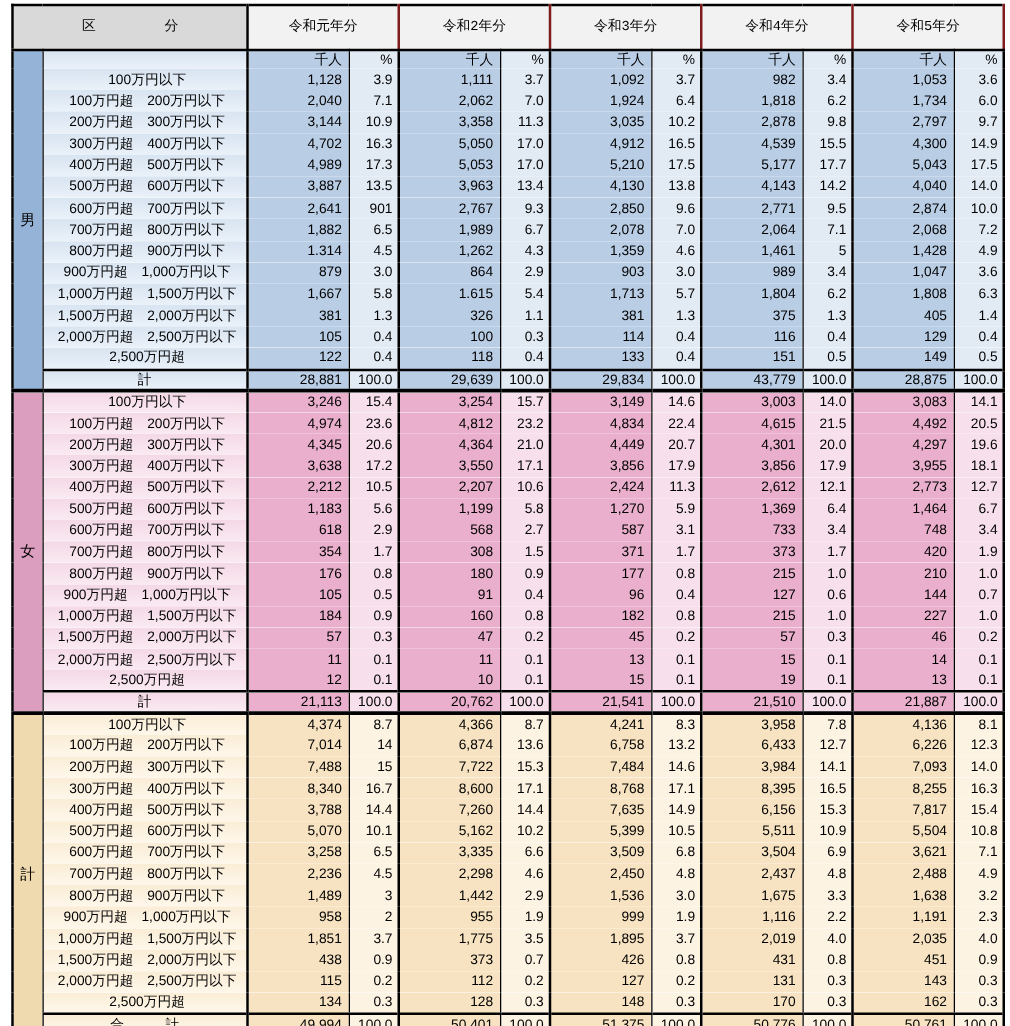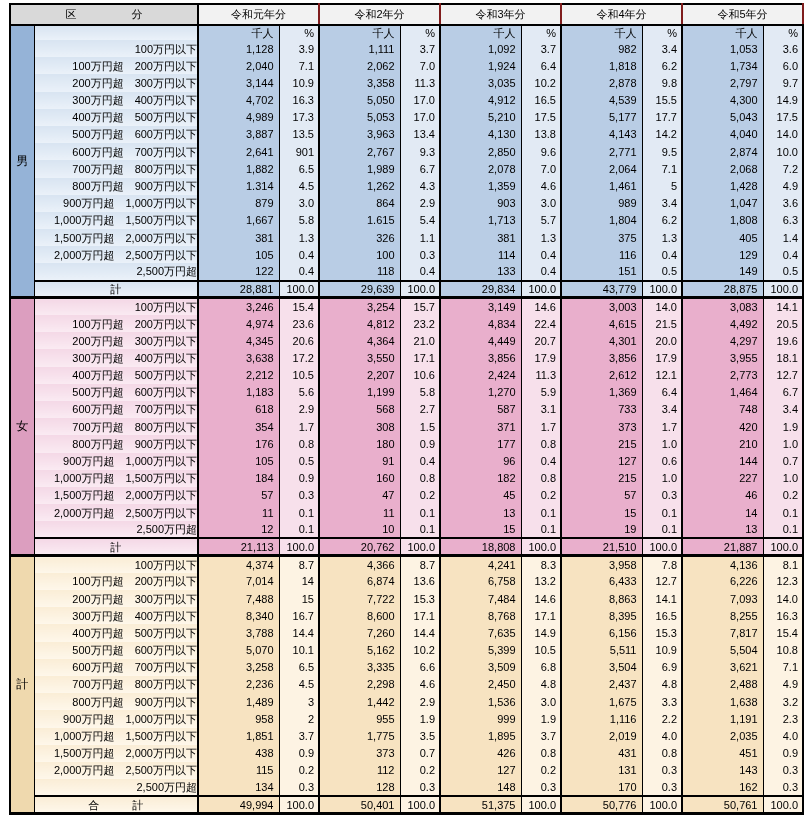--- a/index.html
+++ b/index.html
@@ -22,28 +22,28 @@
     border-bottom-width: 3px;
   }
   th, td {
     font-size: 11px;
     font-weight: normal;
     padding: 0;
     overflow: hidden;
     white-space: nowrap;
     line-height: 1.1;
   }
-  .hdr-row { height: 21px; }
+  .hdr-row { height: 36px; font-family: Liberation Mono, monospace; }
   .hdr-row th { border-bottom: 2px solid #000; text-align: center; }
   th.kubun { background: var(--hdr-kubun); border-right: 2px solid #000; }
   th.year  { background: var(--hdr-year);  border-right: 2px solid #7f1d1d; }
   .subhdr-row { height: 15px; }
   tbody tr { height: 17.2px; }
   td.band  { border-right: 1px solid #000; text-align: center; font-size: 12px; }
-  td.label { border-right: 2px solid #000; text-align: right; padding-left: 4px; }
+  td.label { border-right: 2px solid #000; text-align: center; padding-left: 4px; }
   td.num   { border-right: 1px solid #000; text-align: right; padding-right: 5px; }
   td.pct   { border-right: 2px solid #000; text-align: right; padding-right: 4px; }
   tr.total-row td { border-top: 2px solid #000; }
   tr.total-row td.label { text-align: center; padding-left: 0; }
   tr.sec-start td { border-top: 3px solid #000; }
 
   .sec-male td.band   { background: var(--male-band); }
   .sec-male td.label  { background: linear-gradient(180deg, var(--male-label-top), var(--male-label-bottom)); }
   .sec-male td.num    { background: var(--male-num); }
   .sec-male td.pct    { background: var(--male-pct); }
@@ -479,21 +479,21 @@
         <td class="pct">0.1</td>
         <td class="num">13</td>
         <td class="pct">0.1</td>
       </tr>
       <tr class="sec-female total-row">
         <td class="label">計</td>
         <td class="num">21,113</td>
         <td class="pct">100.0</td>
         <td class="num">20,762</td>
         <td class="pct">100.0</td>
-        <td class="num">18,808</td>
+        <td class="num">21,541</td>
         <td class="pct">100.0</td>
         <td class="num">21,510</td>
         <td class="pct">100.0</td>
         <td class="num">21,887</td>
         <td class="pct">100.0</td>
       </tr>
       <tr class="sec-total sec-start">
         <td class="band" rowspan="15">計</td>
         <td class="label">100万円以下</td>
         <td class="num">4,374</td>
@@ -521,21 +521,21 @@
         <td class="pct">12.3</td>
       </tr>
       <tr class="sec-total">
         <td class="label">200万円超　300万円以下</td>
         <td class="num">7,488</td>
         <td class="pct">15</td>
         <td class="num">7,722</td>
         <td class="pct">15.3</td>
         <td class="num">7,484</td>
         <td class="pct">14.6</td>
-        <td class="num">8,863</td>
+        <td class="num">3,984</td>
         <td class="pct">14.1</td>
         <td class="num">7,093</td>
         <td class="pct">14.0</td>
       </tr>
       <tr class="sec-total">
         <td class="label">300万円超　400万円以下</td>
         <td class="num">8,340</td>
         <td class="pct">16.7</td>
         <td class="num">8,600</td>
         <td class="pct">17.1</td>

